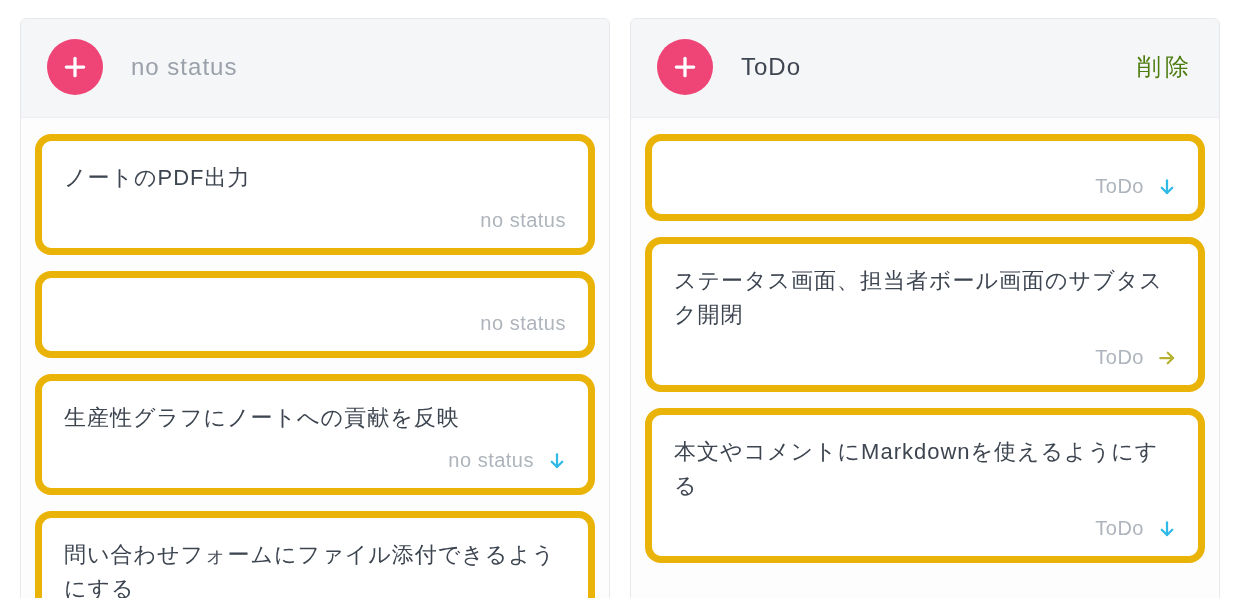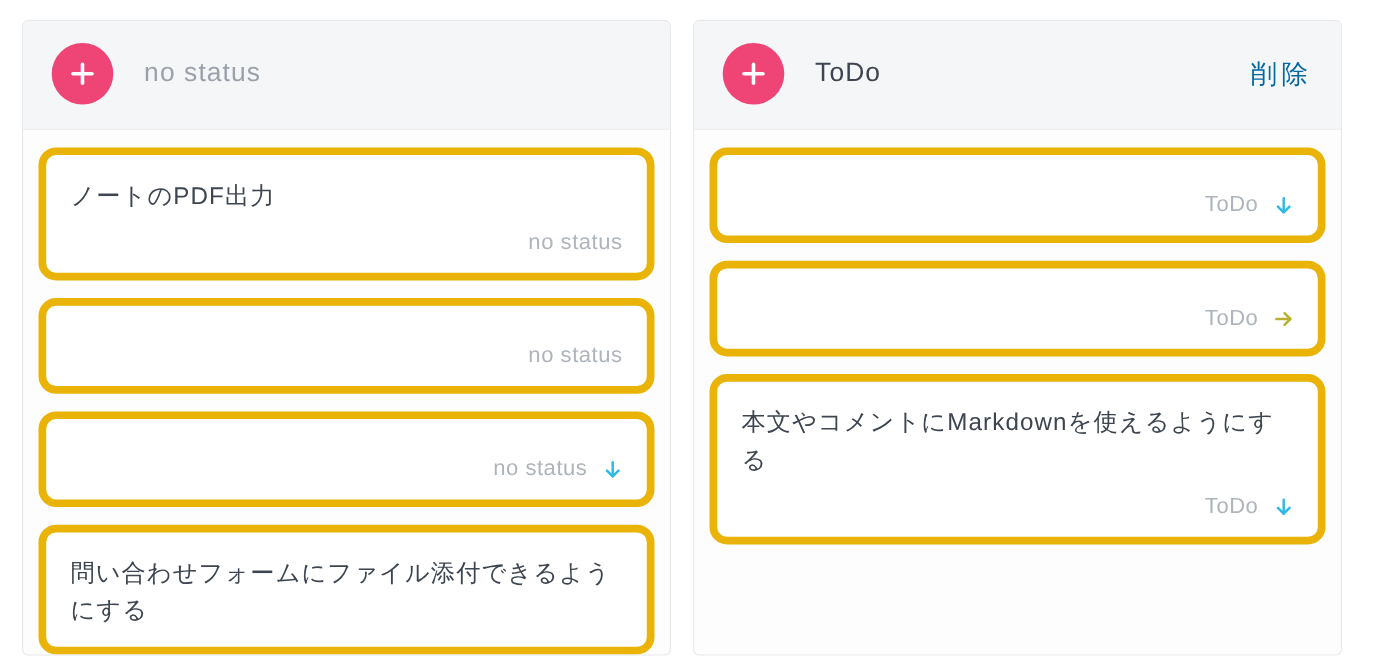--- a/index.html
+++ b/index.html
@@ -5,21 +5,21 @@
   * { box-sizing: border-box; margin: 0; padding: 0; }
   html, body { background: #fff; font-family: -apple-system, BlinkMacSystemFont, "Segoe UI", "Hiragino Kaku Gothic Pro", "Meiryo", sans-serif; color: #3d4550; }
   .board { display: flex; gap: 20px; padding: 18px 20px; }
   .column { flex: 0 0 590px; border: 1px solid #e6e8eb; border-radius: 6px; background: #fdfdfd; display: flex; flex-direction: column; overflow: hidden; }
   .col-header { display: flex; align-items: center; gap: 28px; padding: 20px 26px 22px 26px; background: #f5f6f8; border-bottom: 1px solid #edeef1; }
   .add-btn { width: 56px; height: 56px; border-radius: 50%; background: #ee4476; display: flex; align-items: center; justify-content: center; cursor: pointer; flex: 0 0 auto; }
   .add-btn svg { width: 26px; height: 26px; }
   .col-title { font-size: 24px; color: #9aa1aa; font-weight: 400; letter-spacing: 1px; }
   .col-title.strong { color: #3d4550; }
   .col-spacer { flex: 1; }
-  .delete-link { font-size: 24px; color: #0369a1; cursor: pointer; letter-spacing: 4px; text-align: center; }
+  .delete-link { font-size: 24px; color: #4d7c0f; cursor: pointer; letter-spacing: 4px; text-align: center; }
   .cards { padding: 16px 14px 0 14px; display: flex; flex-direction: column; gap: 16px; }
   .card { background: #fff; border: 7px solid #eab308; border-radius: 16px; padding: 20px 22px 16px 22px; cursor: pointer; }
   .card-title { font-size: 22px; color: #3d4550; line-height: 1.55; letter-spacing: 1px; }
   .card-footer { display: flex; justify-content: flex-end; align-items: center; gap: 14px; margin-top: 14px; }
   .card-status { font-size: 20px; color: #aeb4bc; letter-spacing: 0.5px; }
   .arrow { width: 18px; height: 20px; }
   .arrow.down-blue path, .arrow.down-blue line { stroke: #2fb9e6; }
   .arrow.right-olive path, .arrow.right-olive line { stroke: #b6b230; }
 </style>
 </head>
@@ -47,20 +47,21 @@
         </div>
       </div>
 
       <div class="card">
         <div class="card-footer">
           <span class="card-status">no status</span>
         </div>
       </div>
 
       <div class="card">
+        <div class="card-title">生産性グラフにノートへの貢献を反映</div>
         <div class="card-footer">
           <span class="card-status">no status</span>
           <svg class="arrow down-blue" viewBox="0 0 24 24">
               <line x1="12" y1="3" x2="12" y2="20" stroke-width="3" stroke-linecap="round"></line>
               <path d="M5 13 L12 20 L19 13" stroke-width="3" fill="none" stroke-linecap="round" stroke-linejoin="round"></path>
             </svg>
         </div>
       </div>
 
       <div class="card">
@@ -88,20 +89,21 @@
         <div class="card-footer">
           <span class="card-status">ToDo</span>
           <svg class="arrow down-blue" viewBox="0 0 24 24">
               <line x1="12" y1="3" x2="12" y2="20" stroke-width="3" stroke-linecap="round"></line>
               <path d="M5 13 L12 20 L19 13" stroke-width="3" fill="none" stroke-linecap="round" stroke-linejoin="round"></path>
             </svg>
         </div>
       </div>
 
       <div class="card">
+        <div class="card-title">ステータス画面、担当者ボール画面のサブタスク開閉</div>
         <div class="card-footer">
           <span class="card-status">ToDo</span>
           <svg class="arrow right-olive" viewBox="0 0 24 24">
               <line x1="3" y1="12" x2="20" y2="12" stroke-width="3" stroke-linecap="round"></line>
               <path d="M13 5 L20 12 L13 19" stroke-width="3" fill="none" stroke-linecap="round" stroke-linejoin="round"></path>
             </svg>
         </div>
       </div>
 
       <div class="card">

